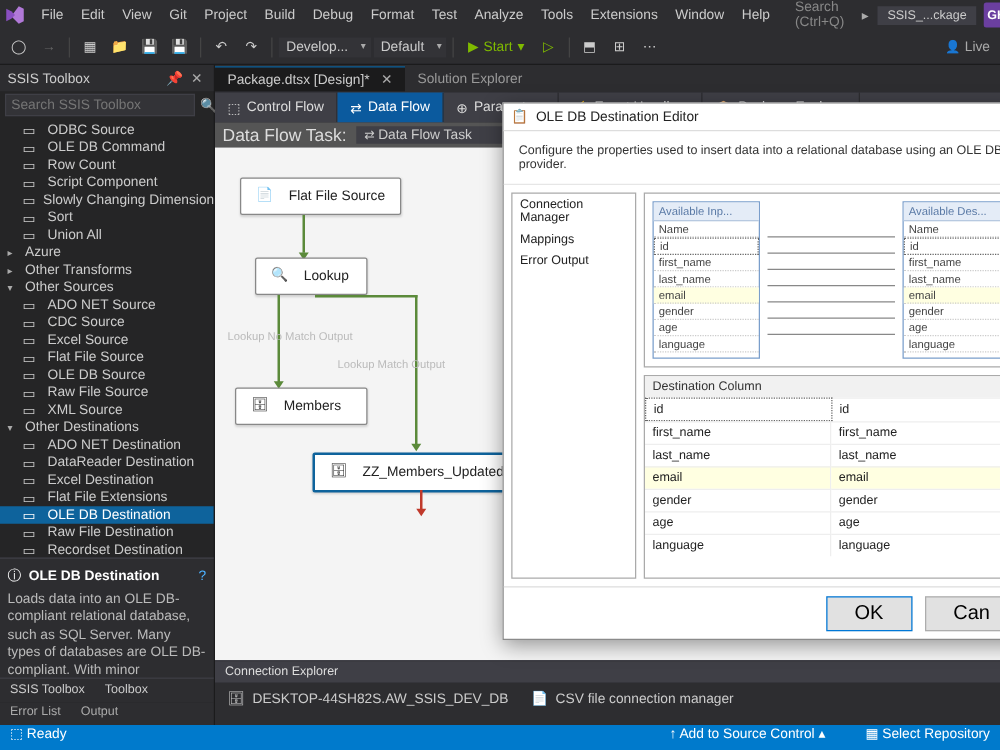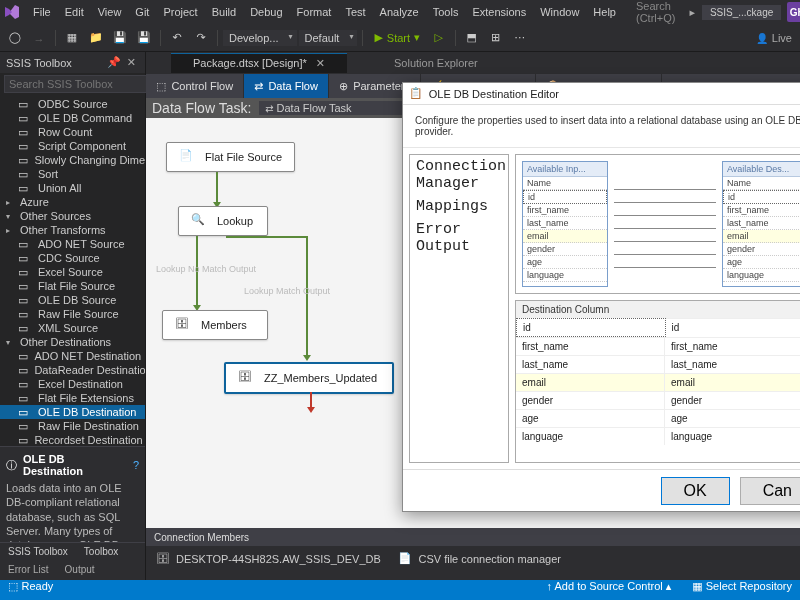--- a/index.html
+++ b/index.html
@@ -13,21 +13,21 @@
   .menubar .avatar { width: 20px; height: 20px; background: #6b3fa0; color: #fff; display:flex;align-items:center;justify-content:center; font-size:10px; font-weight:bold; border-radius:2px;}
   .toolbar { display:flex; align-items:center; height:28px; background:#2d2d30; padding:0 4px; gap:2px; border-bottom:1px solid #1b1b1c;}
   .toolbar .btn { width:22px; height:22px; display:flex;align-items:center;justify-content:center; color:#ccc; }
   .toolbar .sep { width:1px; height:16px; background:#444; margin:0 3px; }
   .toolbar .dd { background:#333337; color:#ccc; padding:2px 18px 2px 6px; position:relative; font-size:11px; }
   .toolbar .dd::after { content:"▾"; position:absolute; right:4px; font-size:8px; color:#aaa;}
   .toolbar .start { color:#7fba00; padding:2px 6px; display:flex;align-items:center; gap:4px;}
   .toolbar .live { margin-left:auto; color:#aaa; font-size:10px; padding-right:4px;}
   .body { display:flex; height: calc(600px - 24px - 28px - 20px); }
   
-  .leftcol { width: 146px; display:flex; flex-direction:column; background:#252526; border-right:1px solid #1b1b1c;}
+  .leftcol { width: 172px; display:flex; flex-direction:column; background:#252526; border-right:1px solid #1b1b1c;}
   .leftcol { margin-left:0; }
   .panel-head { display:flex; align-items:center; padding:4px 6px; background:#2d2d30; color:#ccc; font-size:11px;}
   .panel-head .spacer{flex:1;}
   .panel-head .x{color:#aaa; padding:0 3px;}
   .searchrow { display:flex; align-items:center; padding:2px 4px; }
   .searchrow input { flex:1; background:#333337; border:1px solid #3f3f46; color:#ccc; padding:2px 4px; font-size:11px;}
   .tree { flex:1; overflow:hidden; padding:2px 0;}
   .tree .node { display:flex; align-items:center; padding:1px 4px 1px 18px; color:#ccc; gap:6px; white-space:nowrap; overflow:hidden; text-overflow:ellipsis;}
   .tree .node.sel { background:#0e639c; color:#fff;}
   .tree .node.group { padding-left:6px; color:#ccc;}
@@ -38,21 +38,21 @@
   .desc .title { display:flex; align-items:center; gap:6px; color:#fff; margin-bottom:4px;}
   .desc .samples { color:#4db2ff; text-align:right; margin-top:4px; text-decoration:underline; cursor:pointer;}
   .bottom-tabs { display:flex; background:#2d2d30; border-top:1px solid #3f3f46; height:20px;}
   .bottom-tabs .t { padding:3px 8px; color:#ccc; font-size:10px;}
   .bottom-tabs2 { display:flex; background:#2d2d30; height:18px;}
   .bottom-tabs2 .t { padding:2px 8px; color:#aaa; font-size:10px;}
 
   
   .center { flex:1; display:flex; flex-direction:column; background:#2d2d30; position:relative;}
   .doctabs { display:flex; align-items:center; height:22px; background:#2d2d30; }
-  .doctabs .tab { padding:3px 22px; background:#1b1b1c; color:#ccc; border-top:1px solid #0e639c;margin-left:25px;}
+  .doctabs .tab { padding:3px 10px; background:#1b1b1c; color:#ccc; border-top:1px solid #0e639c;}
   .doctabs .tab.inactive { background:transparent; color:#999; border:none;}
   .designer-tabs { display:flex; background:#3f3f46; height:24px; align-items:stretch;}
   .designer-tabs .dt { display:flex; align-items:center; gap:5px; padding:0 10px; color:#ddd; font-size:10px; border-right:1px solid #2d2d30;}
   .designer-tabs .dt.active { background:#0b5a9e; color:#fff;}
   .dft-row { display:flex; align-items:center; background:#555; height:20px; padding:0 6px; gap:8px;}
   .dft-row .lbl{ color:#ddd; font-size:14px;}
   .dft-row .val { background:#3f3f46; flex:1; color:#ccc; padding:1px 6px; font-size:10px;}
   .canvas { flex:1; background:#f4f4f4; position:relative; overflow:hidden;}
   .nodebox { position:absolute; background:#fff; border:1px solid #888; border-radius:2px; display:flex; align-items:center; gap:8px; padding:6px 12px; font-size:11px; color:#222; box-shadow:0 1px 2px rgba(0,0,0,0.15);}
   .nodebox.sel { border:2px solid #0e639c; }
@@ -67,21 +67,21 @@
   .cm-panel .head { background:#3f3f46; color:#ddd; padding:3px 8px; font-size:10px;}
   .cm-panel .items { display:flex; gap:18px; padding:6px 10px; font-size:10px; color:#ccc;}
   .cm-panel .items .ci{display:flex;align-items:center;gap:6px;}
 
   
   .dialog { position:absolute; left:402px; top:82px; width:420px; height:430px; background:#fff; border:1px solid #8a8a8a; box-shadow:0 4px 16px rgba(0,0,0,0.4); display:flex; flex-direction:column; color:#222; }
   .dialog .titlebar { height:22px; background:#fff; display:flex; align-items:center; padding:0 6px; gap:6px; border-bottom:1px solid #ddd; font-size:11px;}
   .dialog .subtitle { padding:10px 12px; font-size:10px; color:#333; border-bottom:1px solid #e6e6e6;}
   .dialog .main { flex:1; display:flex; overflow:hidden;}
   .dialog .sidelist { width:100px; border:1px solid #aaa; margin:6px 0 6px 6px; }
-  .dialog .sidelist .it { padding:3px 6px; font-size:15px;font-family:Liberation Mono, monospace;}
+  .dialog .sidelist .it { padding:3px 6px; font-size:10px;}
   .dialog .mapwrap { flex:1; padding:6px; display:flex; flex-direction:column; gap:6px;}
   .mapcols { display:flex; gap:0; border:1px solid #aaa; height:140px; position:relative; padding:0; background:#fff;}
   .colbox { width:86px; border:1px solid #7a9ecb; margin:6px; background:#fff;}
   .colbox .hd { background:#e4ecf7; color:#5a7aa6; font-size:9px; padding:2px 4px; border-bottom:1px solid #b7c9e0;}
   .colbox .row { font-size:9px; padding:1px 4px; border-bottom:1px dotted #ccc; color:#444; display:flex; align-items:center;}
   .colbox .row.sel{ border:1px dotted #666; }
   .collines { flex:1; position:relative; }
   .collines .ln { position:absolute; height:1px; background:#888; left:0; right:0;}
   .grid { border:1px solid #aaa; flex:1; overflow:hidden;}
   .grid .ghead { display:flex; background:#f1f1f1;}
@@ -89,21 +89,21 @@
   .grid .gr { display:flex; }
   .grid .gr .gc { flex:1; padding:3px 6px; font-size:10px; border-right:1px solid #eee; border-top:1px solid #eee;}
   .grid .gr .gc.y { background:#ffffe1;}
   .grid .gr.sel .gc:first-child { border:1px dotted #666; }
   .dialog .btns { height:42px; border-top:1px solid #ddd; display:flex; align-items:center; justify-content:flex-end; gap:10px; padding:0 6px;}
   .dialog .btns button { padding:4px 22px; font-size:16px; background:#e1e1e1; border:1px solid #adadad;}
   .dialog .btns button.primary{ border:1px solid #0078d7;}
 
   
   .status { position:absolute; bottom:0; left:0; right:0; height:20px; background:#007acc; color:#fff; display:flex; align-items:flex-start; padding:0 8px; font-size:10px;}
-  .status .r { margin-left:auto; display:flex; gap:21px; align-items:center;}
+  .status .r { margin-left:auto; display:flex; gap:32px; align-items:center;}
   
   svg { display:block; }
 </style>
 </head>
 <body>
 
 <div class="menubar">
   <span class="logo">
     <svg width="16" height="16" viewBox="0 0 16 16">
         <path fill="#b179d8" d="M11 1l4 2v10l-4 2-6-6 6-8z"></path>
@@ -192,22 +192,22 @@
         </div>
       <div class="node">
           <span class="ic">▭</span>
           <span>Sort</span>
         </div>
       <div class="node">
           <span class="ic">▭</span>
           <span>Union All</span>
         </div>
       <div class="node group">Azure</div>
+      <div class="node group">Other Transforms</div>
       <div class="node group open">Other Sources</div>
-      <div class="node group">Other Transforms</div>
       <div class="node">
           <span class="ic">▭</span>
           <span>ADO NET Source</span>
         </div>
       <div class="node">
           <span class="ic">▭</span>
           <span>CDC Source</span>
         </div>
       <div class="node">
           <span class="ic">▭</span>
@@ -330,21 +330,21 @@
         <span class="nicon">🗄</span>
           <span>Members</span>
       </div>
       <div class="nodebox sel" style="left:78px; top:244px; width:170px;">
         <span class="nicon">🗄</span>
           <span>ZZ_Members_Updated</span>
       </div>
       <div class="arrow red" style="left:164px; top:274px; height:16px;"></div>
     </div>
     <div class="cm-panel">
-      <div class="head">Connection Members</div>
+      <div class="head">Connection Explorer</div>
       <div class="items">
         <div class="ci">
             <span>🗄</span>
             <span>DESKTOP-44SH82S.AW_SSIS_DEV_DB</span>
           </div>
         <div class="ci">
             <span>📄</span>
             <span>CSV file connection manager</span>
           </div>
       </div>

